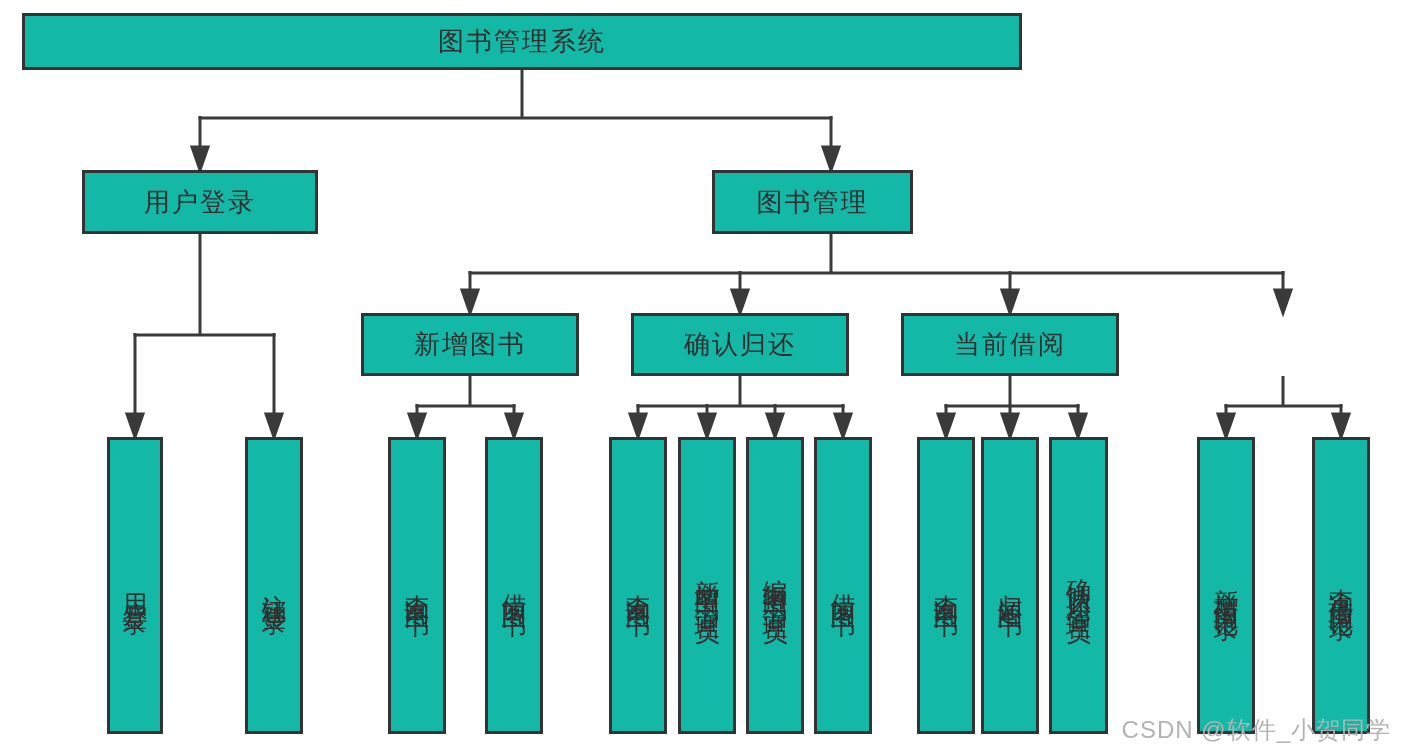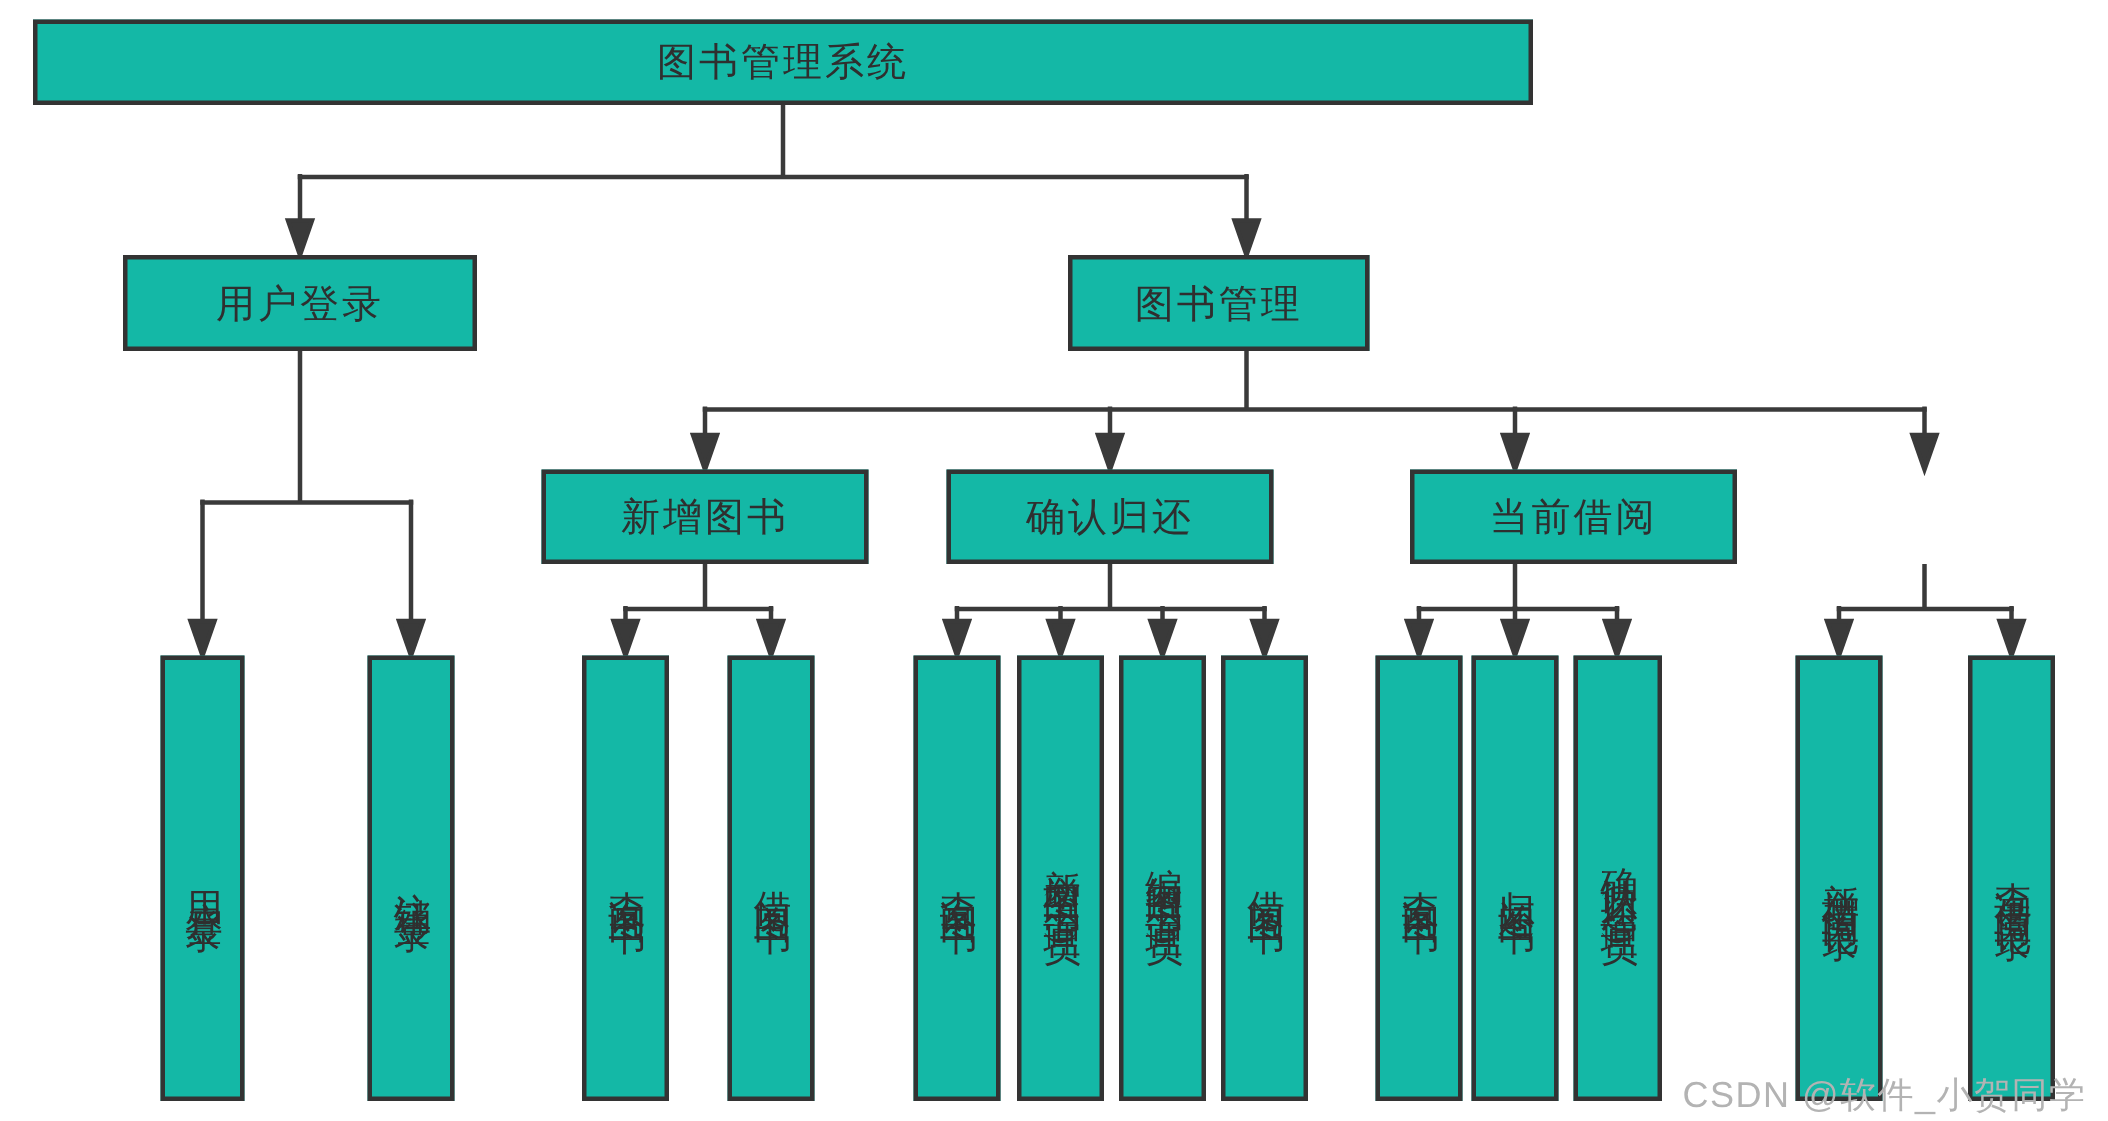--- a/index.html
+++ b/index.html
@@ -114,21 +114,21 @@
   <div class="box h-box" style="left:712px;top:170px;width:201px;height:64px">
     <span>图书管理</span>
   </div>
 
   <div class="box h-box" style="left:361px;top:313px;width:218px;height:63px">
     <span>新增图书</span>
   </div>
   <div class="box h-box" style="left:631px;top:313px;width:218px;height:63px">
     <span>确认归还</span>
   </div>
-  <div class="box h-box" style="left:940px;top:313px;width:218px;height:63px">
+  <div class="box h-box" style="left:901px;top:313px;width:218px;height:63px">
     <span>当前借阅</span>
   </div>
 
   <div class="box v-box" style="left:107px;top:437px;width:56px;height:297px">
     <span>用户登录</span>
   </div>
   <div class="box v-box" style="left:245px;top:437px;width:58px;height:297px">
     <span>注销登录</span>
   </div>
   <div class="box v-box" style="left:388px;top:437px;width:58px;height:297px">

